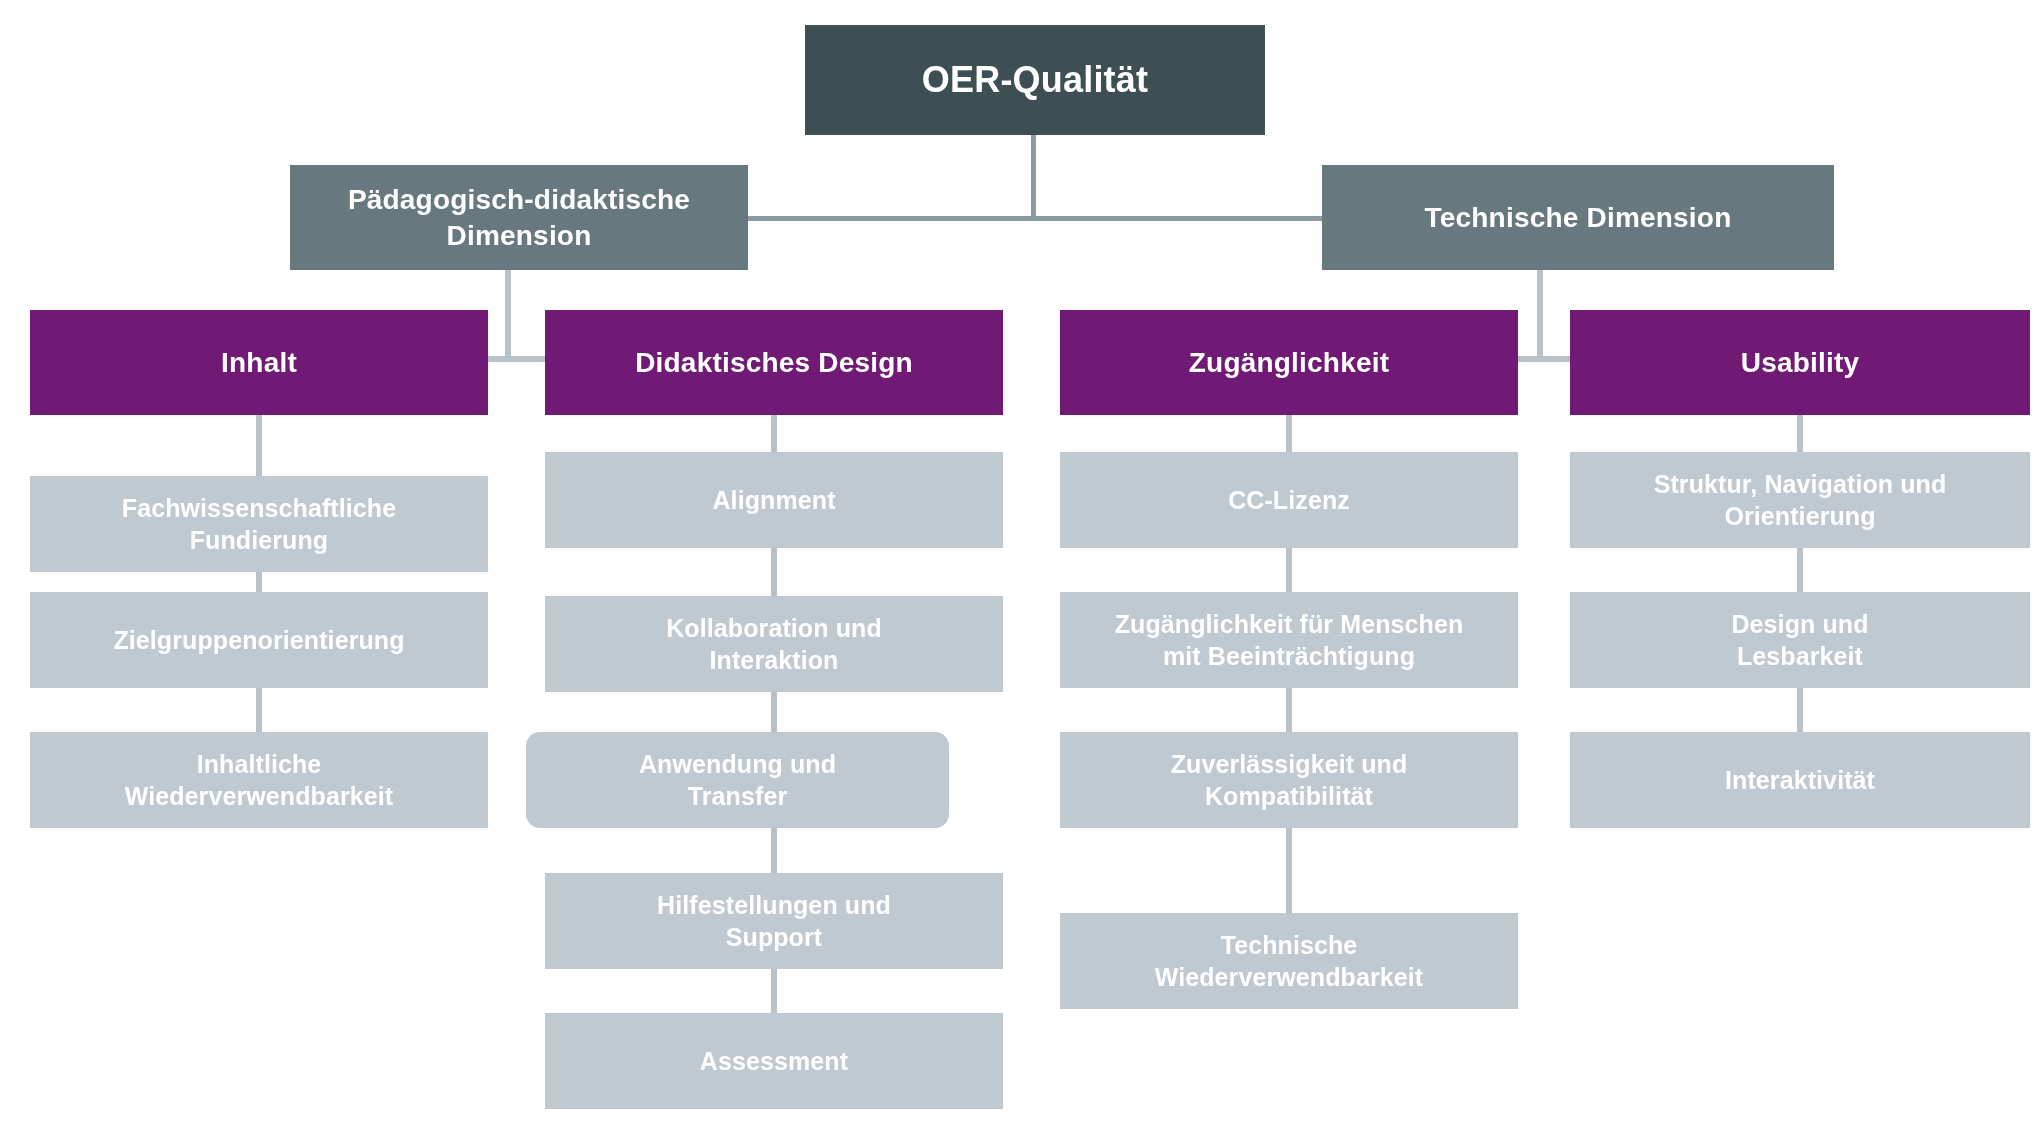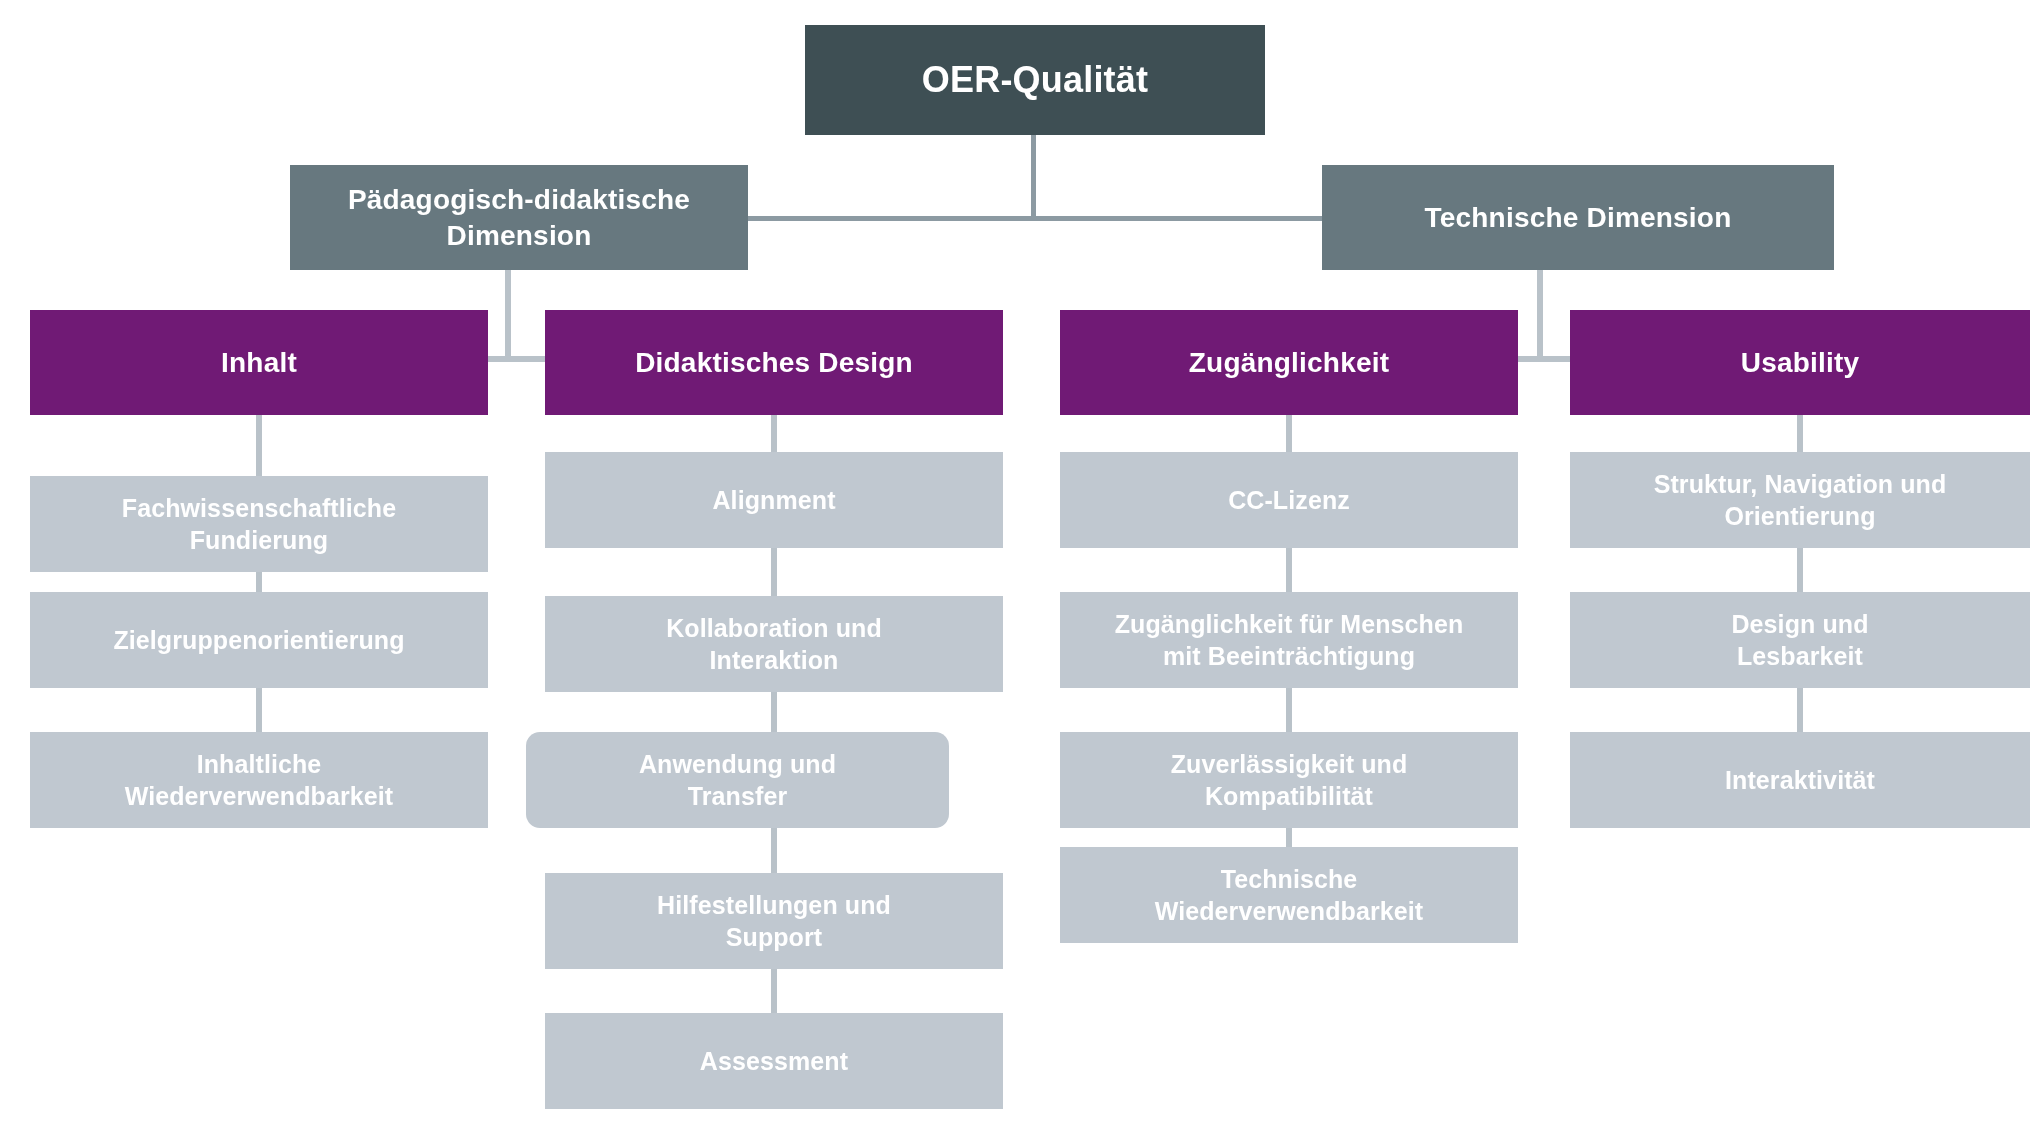--- a/index.html
+++ b/index.html
@@ -123,21 +123,21 @@
   <div class="node leaf" style="left:545px; top:1013px; width:458px; height:96px;">Assessment</div>
 
   <div class="node leaf" style="left:1060px; top:592px; width:458px; height:96px;">Zugänglichkeit für Menschen
 mit Beeinträchtigung</div>
 
   <div class="node leaf" style="left:1060px; top:452px; width:458px; height:96px;">CC-Lizenz</div>
 
   <div class="node leaf" style="left:1060px; top:732px; width:458px; height:96px;">Zuverlässigkeit und
 Kompatibilität</div>
 
-  <div class="node leaf" style="left:1060px; top:847px; width:458px; height:96px;">Technische
+  <div class="node leaf" style="left:1060px; top:913px; width:458px; height:96px;">Technische
 Wiederverwendbarkeit</div>
 
   <div class="node leaf" style="left:1570px; top:452px; width:460px; height:96px;">Struktur, Navigation und
 Orientierung</div>
 
   <div class="node leaf" style="left:1570px; top:592px; width:460px; height:96px;">Design und
 Lesbarkeit</div>
 
   <div class="node leaf" style="left:1570px; top:732px; width:460px; height:96px;">Interaktivität</div>
 

